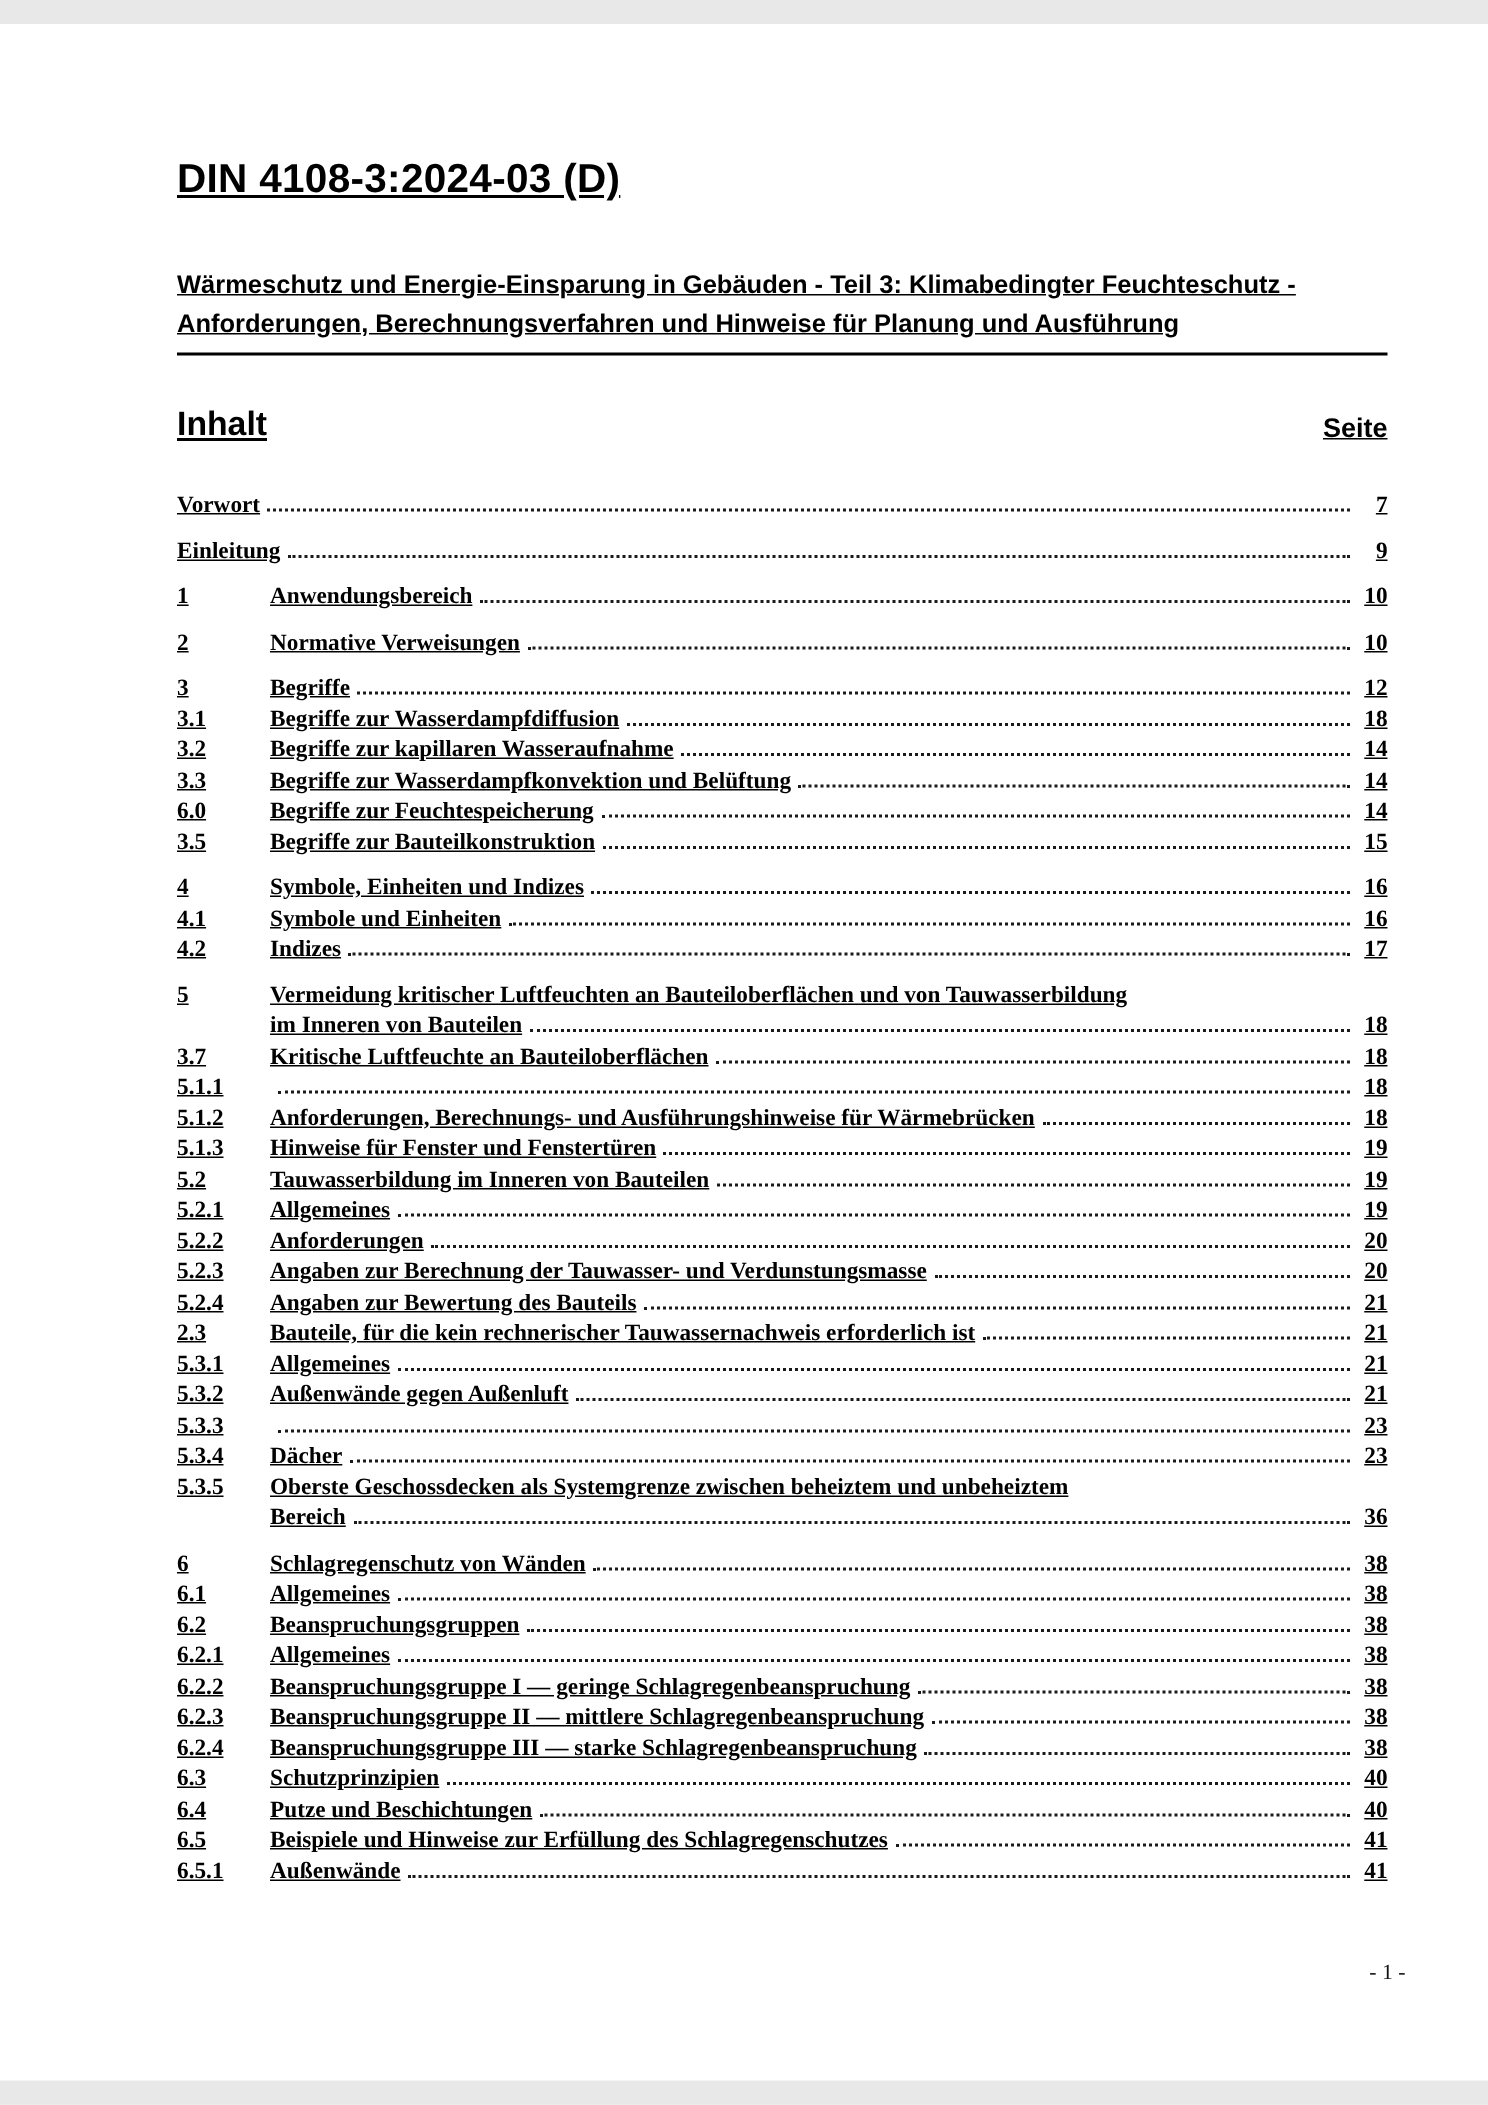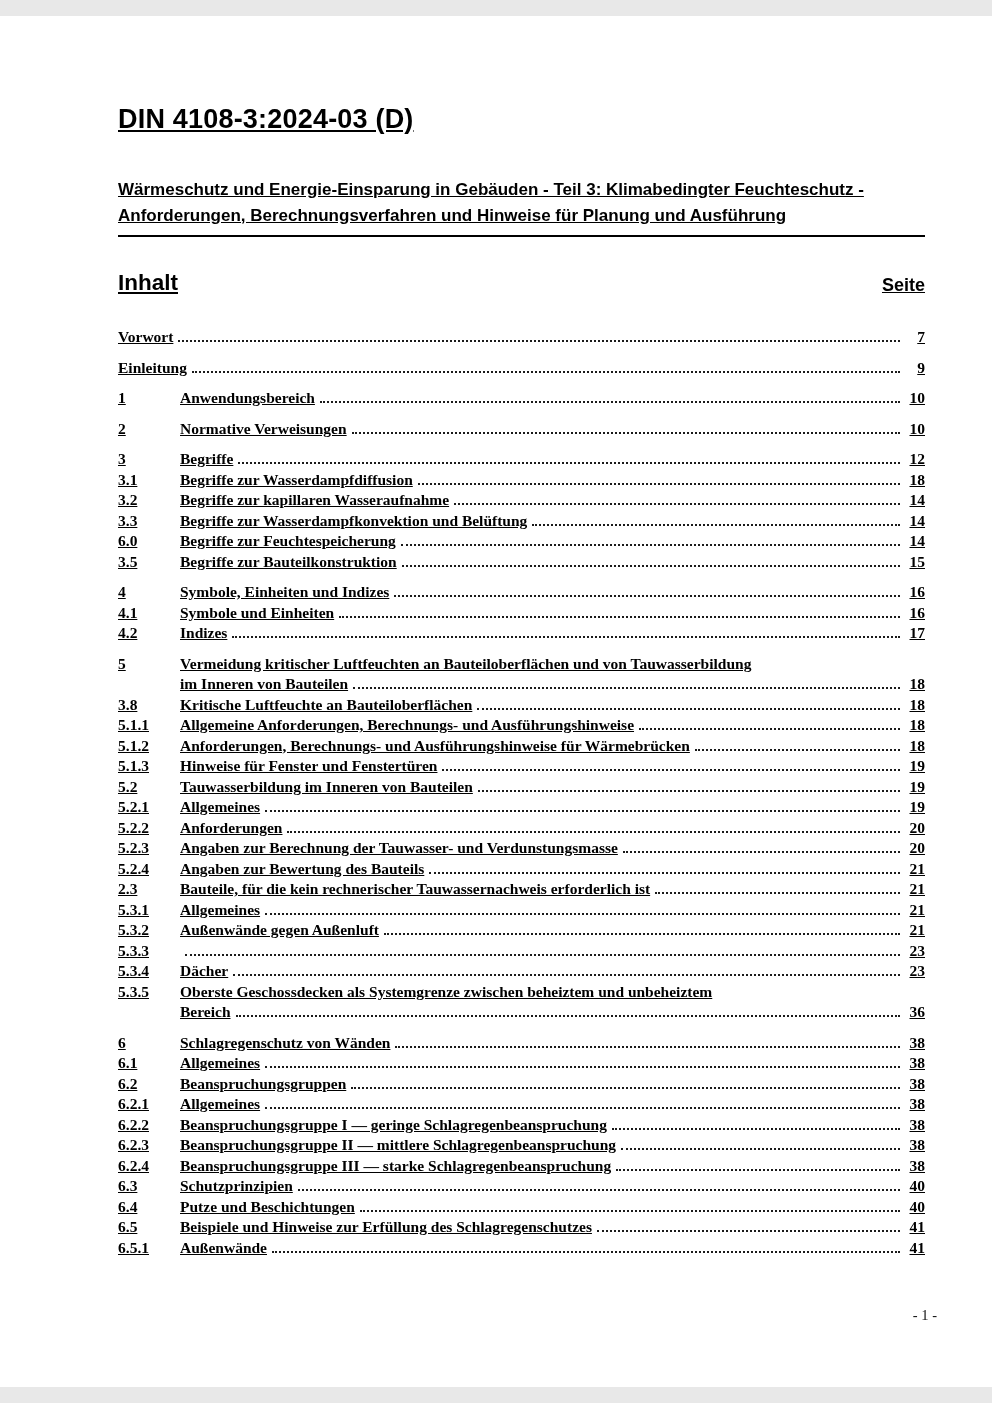--- a/index.html
+++ b/index.html
@@ -178,28 +178,27 @@
         <span class="num">5</span>
         <span class="title">Vermeidung kritischer Luftfeuchten an Bauteiloberflächen und von Tauwasserbildung</span>
       </div>
       <div class="toc-row">
         <span class="spacer"></span>
         <span class="title">im Inneren von Bauteilen</span>
         <span class="leader"></span>
         <span class="page-num">18</span>
       </div>
       <div class="toc-row">
-        <span class="num">3.8</span>
+        <span class="num">3.7</span>
         <span class="title">Kritische Luftfeuchte an Bauteiloberflächen</span>
         <span class="leader"></span>
         <span class="page-num">18</span>
       </div>
       <div class="toc-row">
         <span class="num">5.1.1</span>
-        <span class="title">Allgemeine Anforderungen, Berechnungs- und Ausführungshinweise</span>
         <span class="leader"></span>
         <span class="page-num">18</span>
       </div>
       <div class="toc-row">
         <span class="num">5.1.2</span>
         <span class="title">Anforderungen, Berechnungs- und Ausführungshinweise für Wärmebrücken</span>
         <span class="leader"></span>
         <span class="page-num">18</span>
       </div>
       <div class="toc-row">

